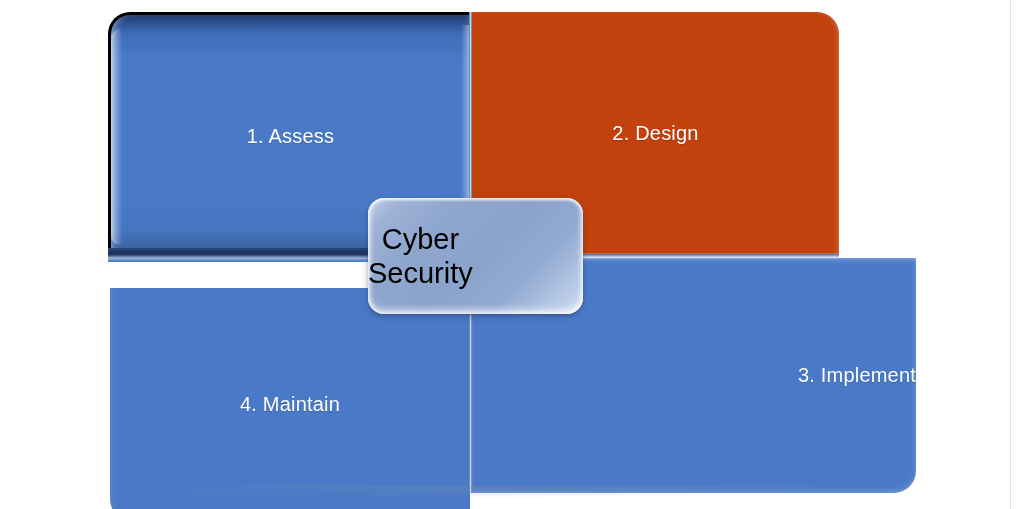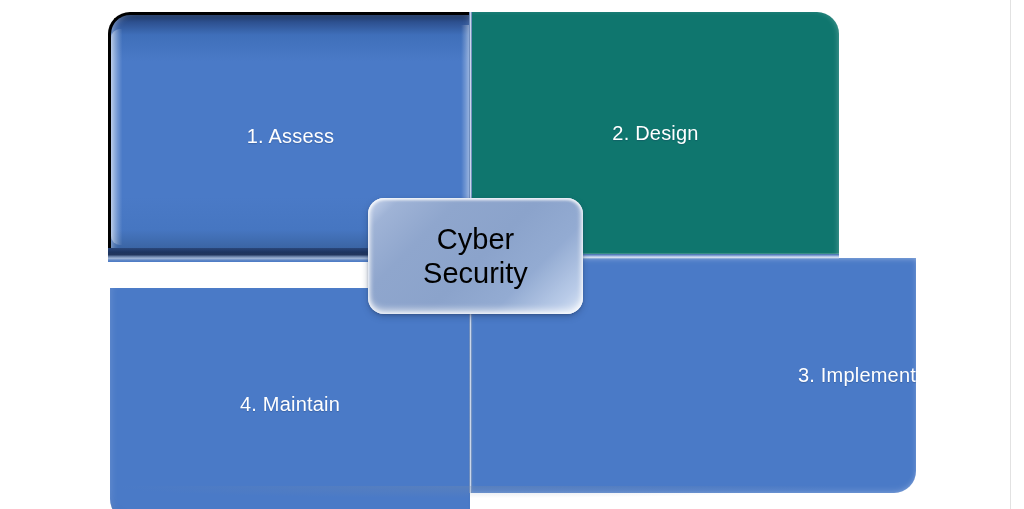--- a/index.html
+++ b/index.html
@@ -107,21 +107,21 @@
     pointer-events: none;
   }
 
   
   .quad-design {
     left: 364px;
     top: 0px;
     width: 367px;
     height: 243px;
     border-radius: 0 22px 0 0;
-    background: #0f766e;
+    background: #c2410c;
     box-shadow: inset 0 -2px 0 0 rgba(255,255,255,0.16),
                 inset -3px 0 6px -3px rgba(255,255,255,0.32);
   }
 
   
   .quad-maintain {
     left: 2px;
     top: 248px;
     width: 360px;
     height: 233px;
@@ -214,21 +214,20 @@
         #dbe6f6 100%);
     box-shadow:
       inset 0 2px 3px rgba(255,255,255,0.75),
       inset 2px 0 4px rgba(255,255,255,0.55),
       inset -2px 0 4px rgba(255,255,255,0.45),
       inset 0 -4px 7px rgba(255,255,255,0.75),
       0 3px 6px rgba(34,54,92,0.35),
       0 1px 2px rgba(34,54,92,0.30);
     display: flex;
     align-items: center;
-    justify-content: center;
     color: #000000;
     font-size: 29px;
     line-height: 1.18;
     text-align: center;
   }
   .center-text {
     display: block;
     white-space: pre-line;
   }
 </style>

